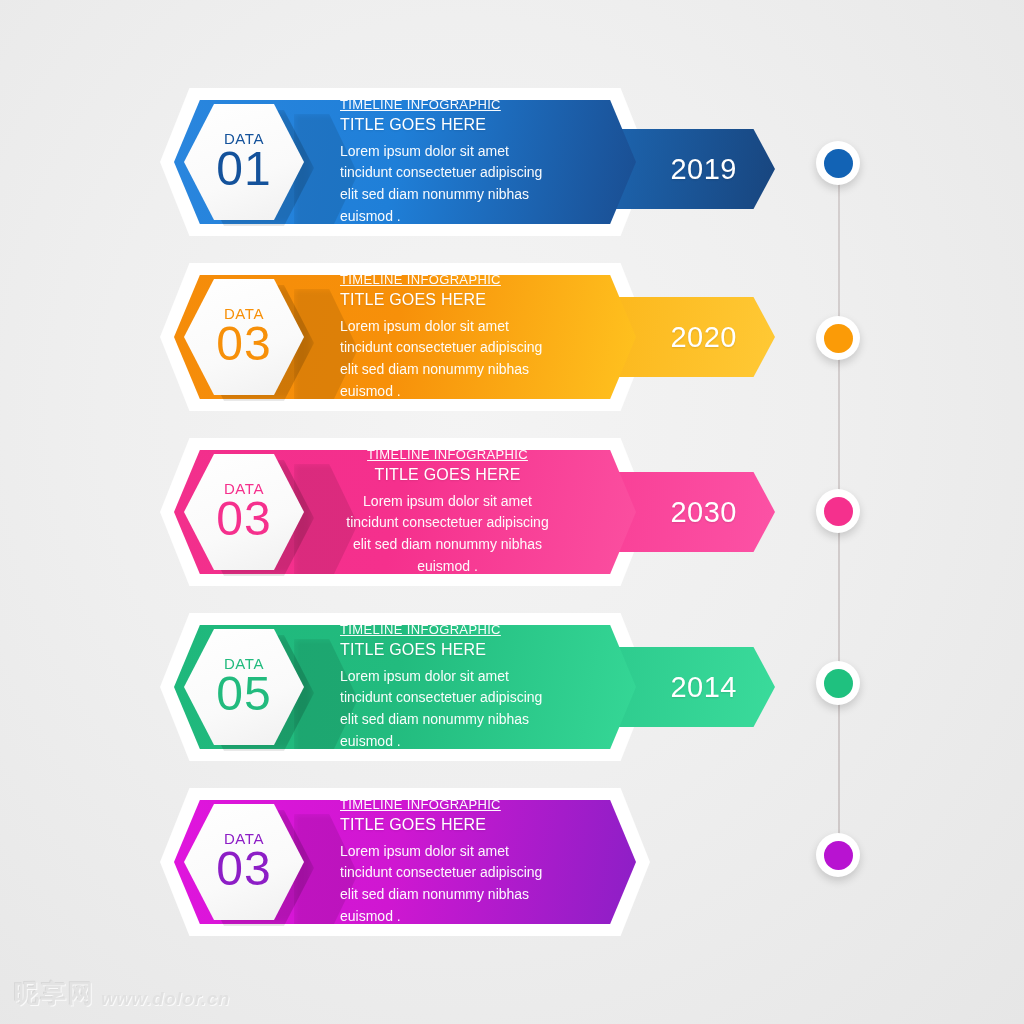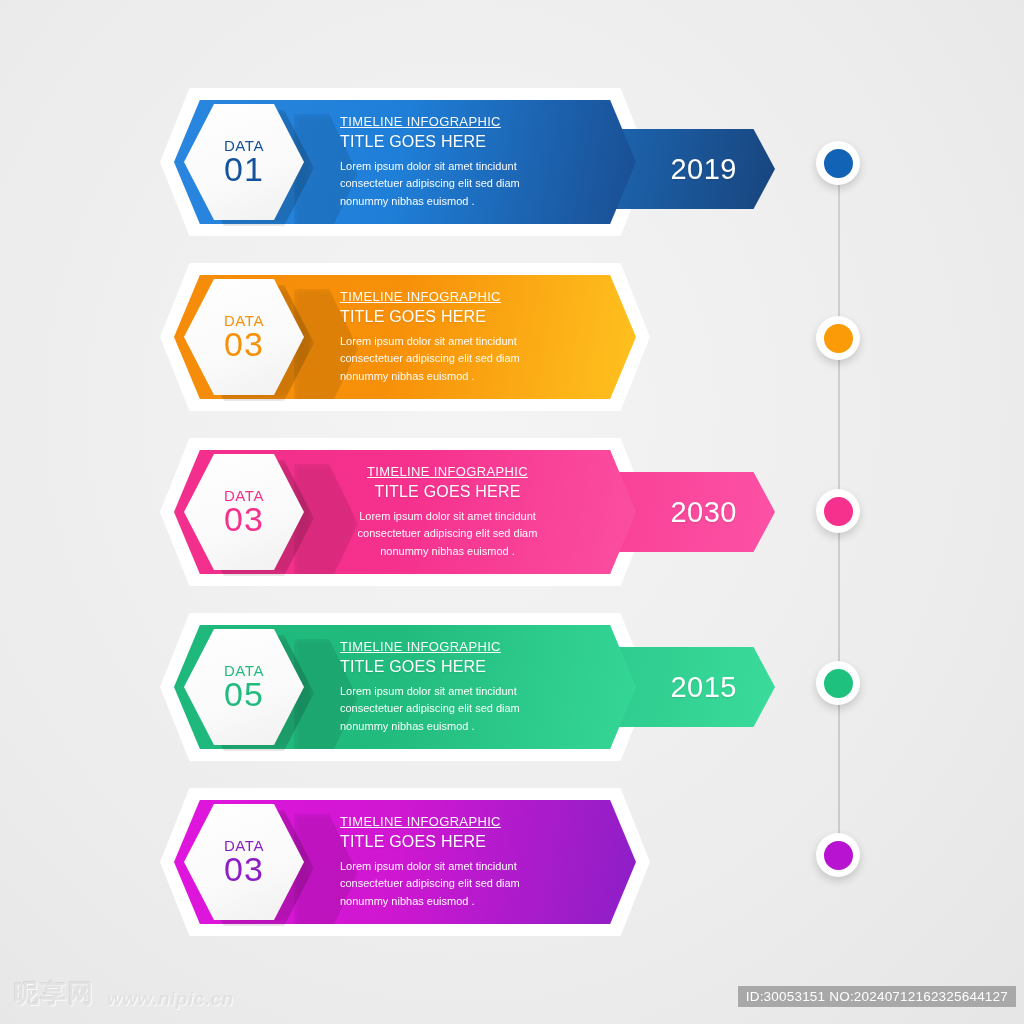--- a/index.html
+++ b/index.html
@@ -63,41 +63,41 @@
     clip-path:polygon(25% 0,75% 0,100% 50%,75% 100%,25% 100%,0 50%);
     filter:blur(5px);
   }
   .hex{
     position:absolute;left:0;top:0;width:120px;height:116px;
     background:linear-gradient(160deg,#ffffff 0%,#fafafa 60%,#f0f0f0 100%);
     clip-path:polygon(25% 0,75% 0,100% 50%,75% 100%,25% 100%,0 50%);
     display:flex;flex-direction:column;align-items:center;justify-content:center;
   }
   .hex .lbl{font-size:15px;letter-spacing:.6px;font-weight:400;margin-bottom:-2px;}
-  .hex .num{font-size:34px;font-weight:400;line-height:1.02;letter-spacing:1px;}
+  .hex .num{font-size:48px;font-weight:400;line-height:1.02;letter-spacing:1px;}
 
   
   .txt{position:absolute;left:340px;top:0;width:215px;height:148px;
        display:flex;flex-direction:column;justify-content:center;color:#fff;}
   .kicker{font-size:13px;letter-spacing:.35px;margin-bottom:4px;opacity:.97;text-decoration:underline;}
   .title{font-size:16px;letter-spacing:.2px;margin-bottom:7px;font-weight:400;
          text-shadow:0 1px 2px rgba(0,0,0,.10);}
-  .desc{font-size:11px;line-height:1.55;opacity:.97;}
+  .desc{font-size:14px;line-height:1.55;opacity:.97;}
   .center .kicker,.center .title,.center .desc{text-align:center;}
 
   
   .wedge{
     position:absolute;left:120px;top:14px;width:64px;height:120px;
     background:rgba(0,0,0,.10);
     clip-path:polygon(0 0,55% 0,100% 50%,55% 100%,0 100%);
     filter:blur(3px);
   }
 
   
-  .wm-logo{position:absolute;left:14px;bottom:14px;display:flex;align-items:flex-end;gap:12px;}
+  .wm-logo{position:absolute;left:14px;bottom:14px;display:flex;align-items:flex-end;gap:6px;}
   .wm-cn{font-size:25px;color:#e3e3e3;font-weight:700;letter-spacing:2px;
          text-shadow:1px 1px 0 #fafafa, -1px -1px 0 #d8d8d8;
          font-family:"DejaVu Sans",sans-serif;}
   .wm-url{font-size:19px;color:#e1e1e1;font-style:italic;font-weight:700;letter-spacing:.5px;
           text-shadow:1px 1px 0 #fafafa;}
   .wm-id{
     position:absolute;right:8px;bottom:17px;background:#a8a8a8;color:#fff;
     font-size:13.5px;padding:3px 8px;letter-spacing:.2px;
     font-family:"Liberation Sans",sans-serif;
   }
@@ -133,20 +133,31 @@
       <div class="hexshadow"></div>
       <div class="hex">
         <div class="lbl" style="color: rgb(20, 82, 155);">DATA</div>
         <div class="num" style="color: rgb(20, 82, 155);">01</div>
       </div>
     </div>
   </div>
 
   <div class="row" style="top: 263px;">
     <div class="frame"></div>
+    <div class="yeartab" style="background: linear-gradient(100deg, rgb(251, 179, 22) 0%, rgb(255, 201, 53) 100%);">
+      <span class="ic">
+            <svg viewBox="0 0 24 24">
+              <path d="M12 2.6C6.8 2.6 2.6 6.2 2.6 10.6c0 2.6 1.5 4.9 3.8 6.4l-.7 4.4 4.2-2.3c.7.1 1.4.2 2.1.2 5.2 0 9.4-3.6 9.4-8.7S17.2 2.6 12 2.6z"></path>
+              <circle cx="8.2" cy="10.6" r="1.0" fill="#f7a81b"></circle>
+              <circle cx="12" cy="10.6" r="1.0" fill="#f7a81b"></circle>
+              <circle cx="15.8" cy="10.6" r="1.0" fill="#f7a81b"></circle>
+            </svg>
+          </span>
+      <span class="year">2020</span>
+    </div>
     <div class="body" style="background: linear-gradient(100deg, rgb(245, 140, 10) 0%, rgb(247, 144, 9) 48%, rgb(255, 194, 31) 100%);">
       <div class="wedge"></div>
     </div>
     <div class="txt">
       <div class="kicker">TIMELINE INFOGRAPHIC</div>
       <div class="title">TITLE GOES HERE</div>
       <div class="desc">Lorem ipsum dolor sit amet tincidunt consectetuer adipiscing elit sed diam nonummy nibhas euismod .</div>
     </div>
     <div class="hexwrap">
       <div class="hexshadow"></div>
@@ -187,21 +198,21 @@
 
   <div class="row" style="top: 613px;">
     <div class="frame"></div>
     <div class="yeartab" style="background: linear-gradient(100deg, rgb(42, 199, 138) 0%, rgb(58, 219, 155) 100%);">
       <span class="ic">
             <svg viewBox="0 0 24 24">
               <path d="M12 2.2a9.8 9.8 0 1 0 0 19.6 9.8 9.8 0 0 0 0-19.6zm0 17.8a8.0 8.0 0 1 1 0-16 8.0 8.0 0 0 1 0 16z"></path>
               <path d="M12.6 6.6h-1.4v6.1l-2.3 2.9 1.1.9 2.6-3.3V6.6z"></path>
             </svg>
           </span>
-      <span class="year">2015</span>
+      <span class="year">2014</span>
     </div>
     <div class="body" style="background: linear-gradient(100deg, rgb(31, 184, 124) 0%, rgb(34, 187, 126) 48%, rgb(53, 215, 150) 100%);">
       <div class="wedge"></div>
     </div>
     <div class="txt">
       <div class="kicker">TIMELINE INFOGRAPHIC</div>
       <div class="title">TITLE GOES HERE</div>
       <div class="desc">Lorem ipsum dolor sit amet tincidunt consectetuer adipiscing elit sed diam nonummy nibhas euismod .</div>
     </div>
     <div class="hexwrap">
@@ -245,16 +256,15 @@
       <div class="tl-dot" style="top: 661px;">
         <i style="background: rgb(31, 193, 127);"></i>
       </div>
       <div class="tl-dot" style="top: 833px;">
         <i style="background: rgb(184, 19, 209);"></i>
       </div>
     </div>
 
   <div class="wm-logo">
     <span class="wm-cn">昵享网</span>
-    <span class="wm-url">www.nipic.cn</span>
-  </div>
-  <div class="wm-id">ID:30053151 NO:20240712162325644127</div>
+    <span class="wm-url">www.dolor.cn</span>
+  </div>
 </div>
 
 </body></html>

